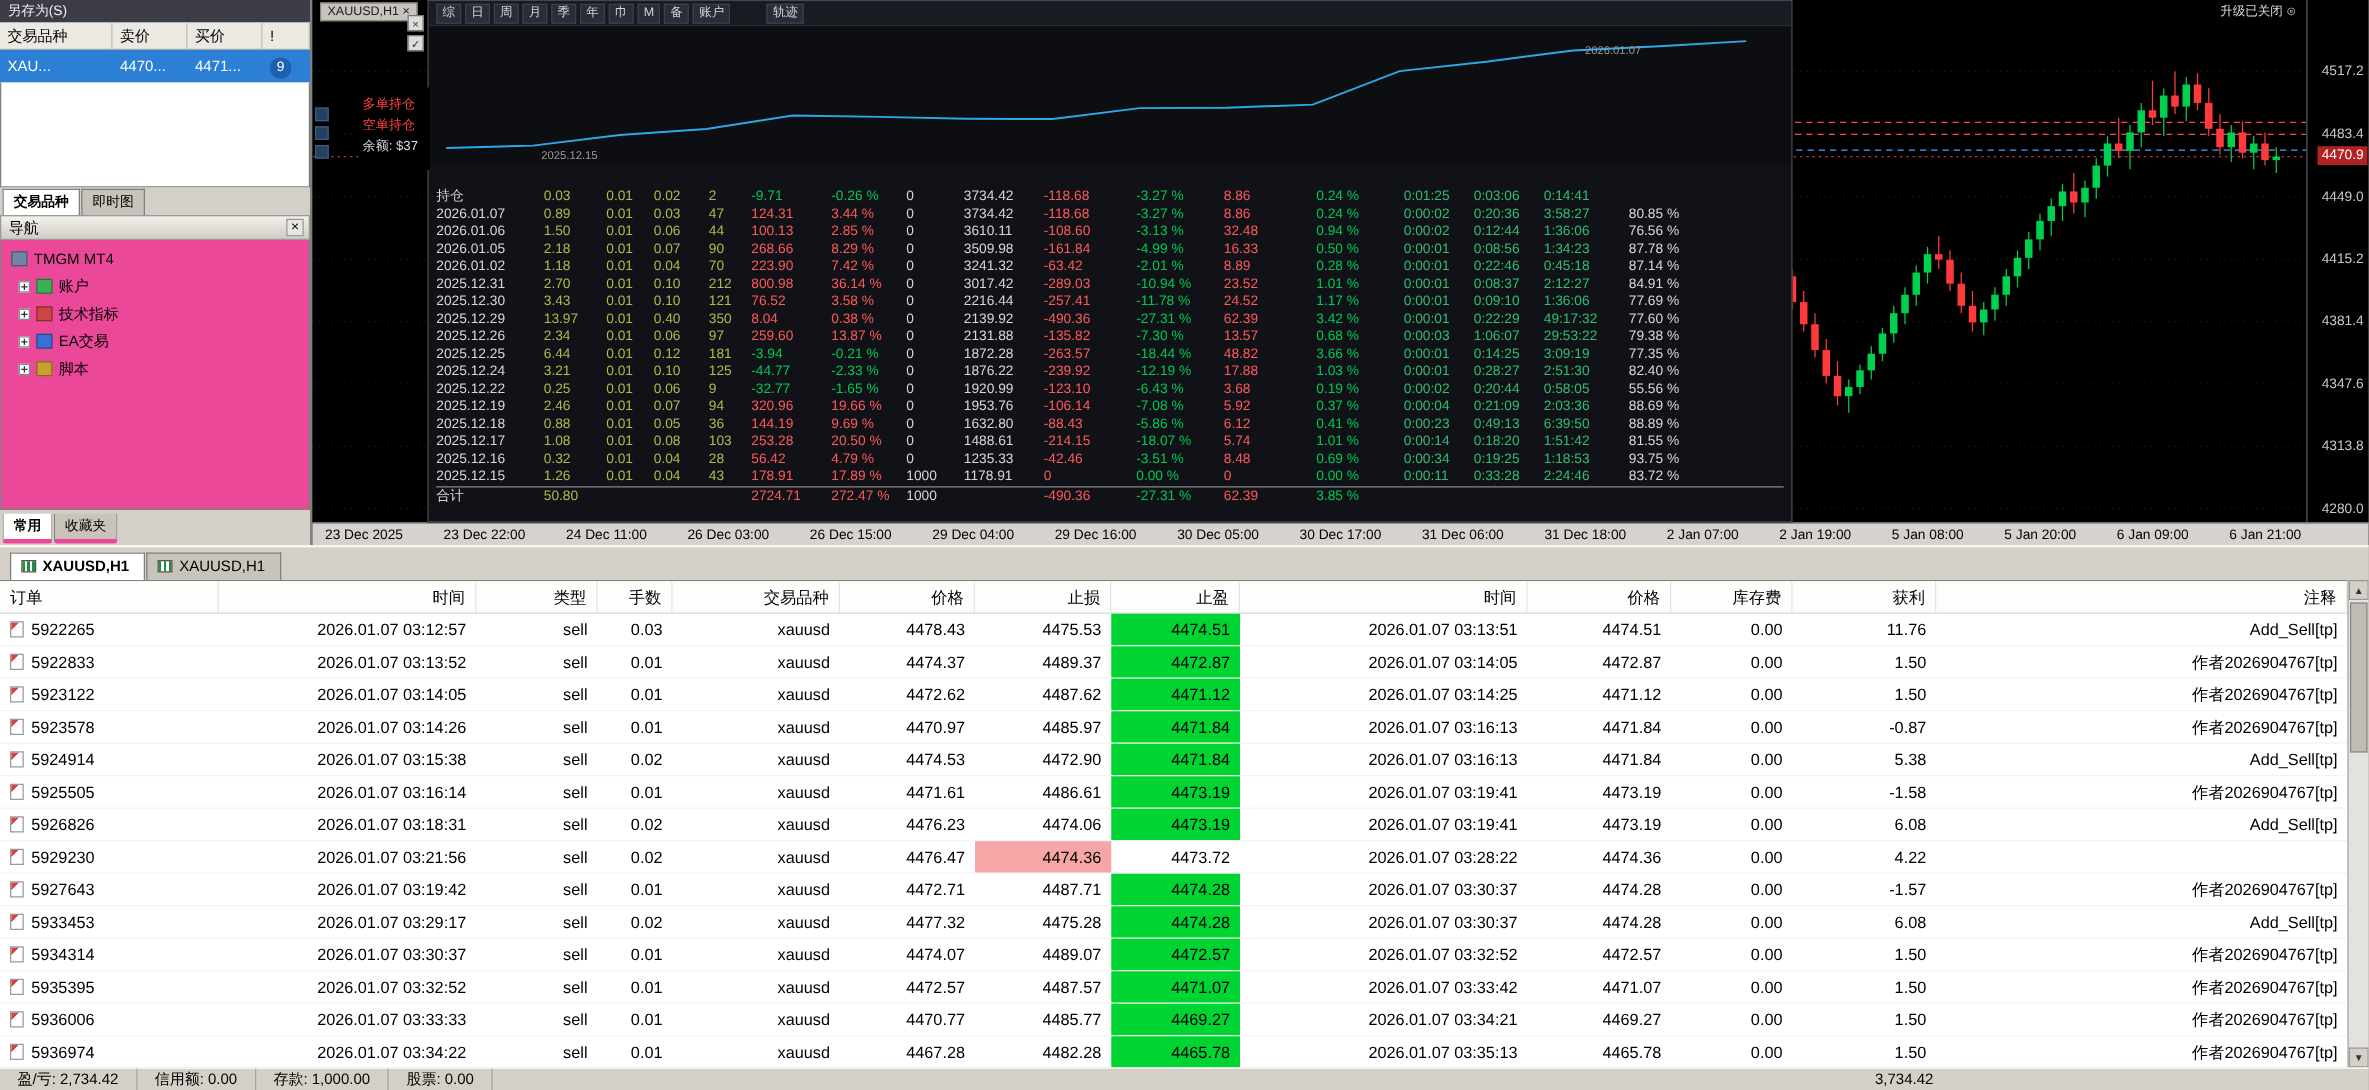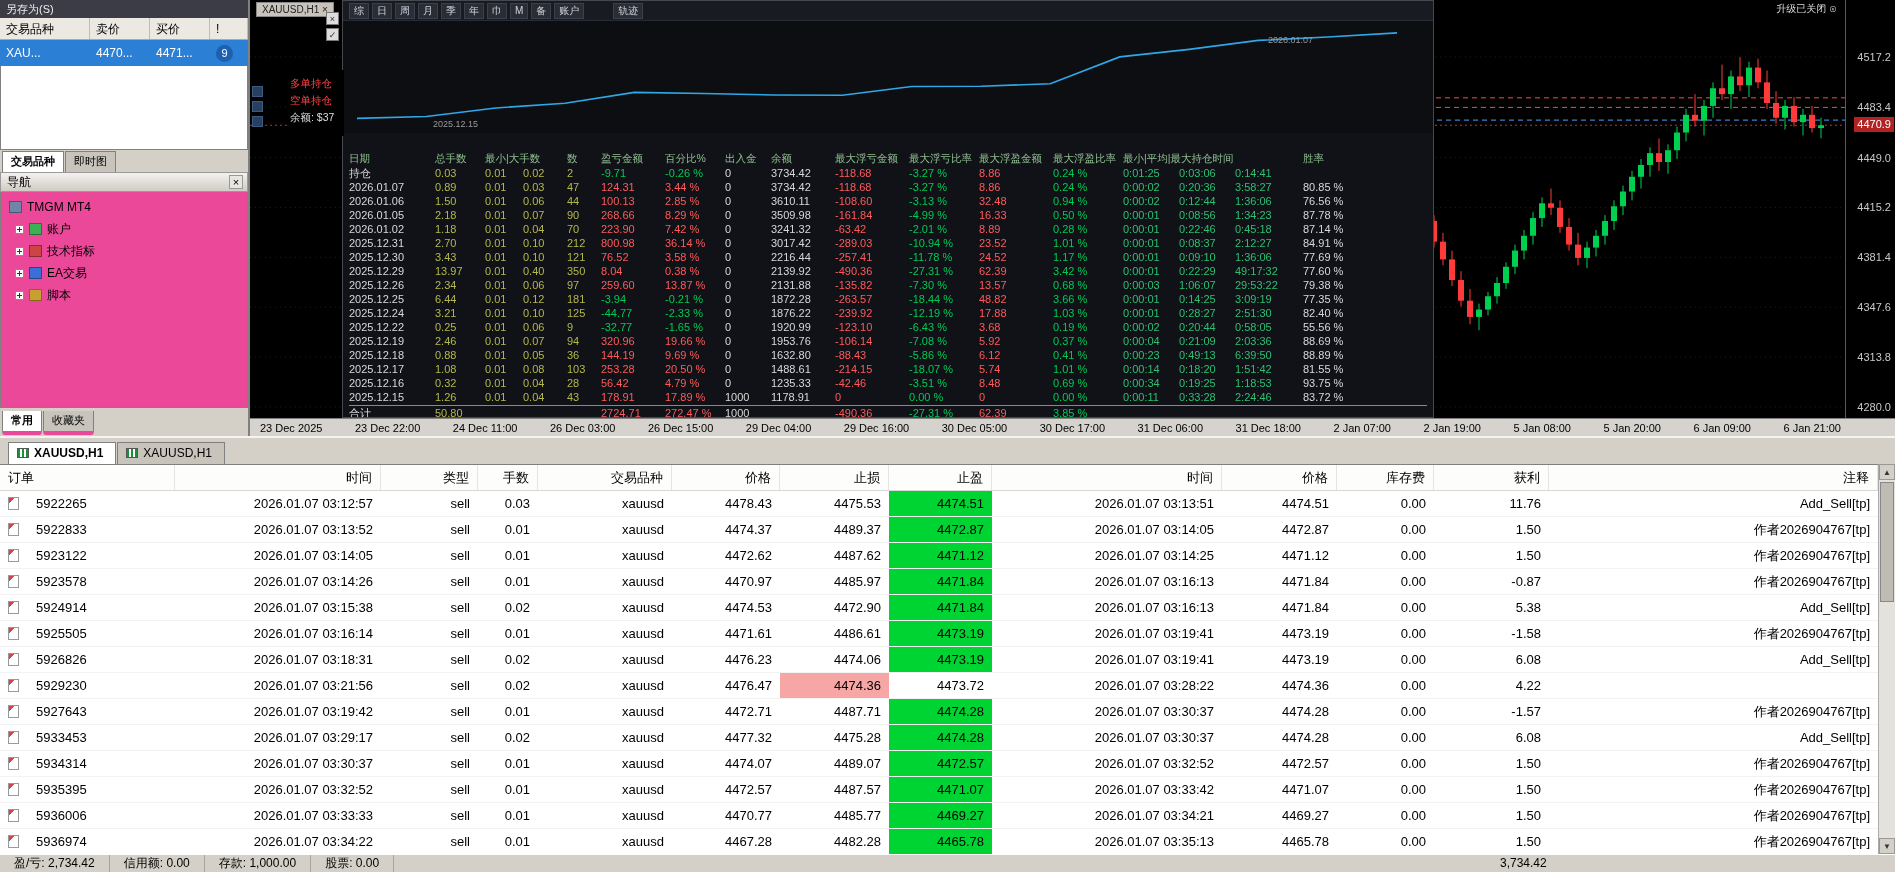--- a/index.html
+++ b/index.html
@@ -66,21 +66,21 @@
   
   .chart-tabs{position:absolute;left:0;top:436px;width:1895px;height:28px;background:#d4d0c8;border-top:2px solid #f5f4f1;display:flex;align-items:flex-end;padding-left:8px;font-size:12px;}
   .chart-tabs .tab{display:flex;align-items:center;gap:5px;padding:3px 12px 4px 8px;}
   .mini-chart-icon{display:inline-block;width:12px;height:10px;background:repeating-linear-gradient(90deg,#1d8f3a 0 2px,#fff 2px 4px);border:1px solid #555;}
   .orders-wrap{position:absolute;left:0;top:464px;width:1878px;height:390px;background:#fff;border-top:1px solid #808080;--ocols:175px 206px 97px 60px 134px 108px 109px 103px 230px 115px 97px 115px 1fr;}
   .o-head{display:grid;grid-template-columns:var(--ocols);height:26px;line-height:26px;font-size:13px;background:#fdfdfb;border-bottom:1px solid #d8d8d8;}
   .o-head>div{padding:0 8px;border-right:1px solid #e4e4e4;text-align:right;overflow:hidden;}
   .o-head>div:first-child{text-align:left;}
   .order-row{display:grid;grid-template-columns:var(--ocols);height:26px;line-height:26px;font-size:13px;border-bottom:1px solid #f3f3f3;}
   .order-row>div{padding:0 8px;text-align:right;overflow:hidden;white-space:nowrap;}
-  .order-row>div.idcell{text-align:center;display:flex;align-items:center;gap:17px;}
+  .order-row>div.idcell{text-align:center;display:flex;align-items:center;gap:6px;}
   .doc-icon{display:inline-block;width:11px;height:13px;border:1px solid #999;background:linear-gradient(135deg,#e04040 29%,#fff 30%);flex:0 0 11px;}
   .cell-tp{background:#00d432;color:#000;}
   .cell-sl{background:#f7a6a6;color:#000;}
   .scrollbar{position:absolute;right:0;top:464px;width:17px;height:390px;background:#e4e2dc;border-left:1px solid #aaa;}
   .sb-btn{height:16px;background:#d4d0c8;border:1px solid #999;font-size:8px;text-align:center;line-height:15px;color:#333;}
   .sb-thumb{position:absolute;left:1px;top:18px;width:14px;height:120px;background:#c0bcb4;border:1px solid #888;}
   .sb-down{position:absolute;bottom:0;left:0;right:0;}
   .statusbar{position:absolute;left:0;top:854px;width:1895px;height:18px;background:#d4d0c8;border-top:1px solid #fff;display:flex;align-items:center;font-size:12px;}
   .statusbar .itm{padding:0 14px;border-right:1px solid #a8a49c;height:100%;line-height:17px;white-space:nowrap;}
   .sb-balance{position:absolute;left:1500px;top:0;line-height:17px;font-size:12px;}
@@ -315,36 +315,20 @@
           <span class="chip right">轨迹</span>
         </div>
       <div class="equity-wrap">
         <svg id="equity-svg" width="1090" height="112">
             <polyline points="14.0,97.4 83.3,95.5 152.7,87.0 222.0,82.2 291.3,71.4 360.7,72.5 430.0,74.0 499.3,74.2 568.7,65.5 638.0,65.2 707.3,62.7 776.7,35.9 846.0,28.4 915.3,19.4 984.7,16.0 1054.0,11.9" fill="none" stroke="#2fa8e8" stroke-width="1.6"></polyline>
           </svg>
         <span class="eq-label" style="left:90px;bottom:4px;">2025.12.15</span>
         <span class="eq-label" style="right:120px;top:14px;">2026.01.07</span>
       </div>
       <div class="stats" id="stats">
-          <div class="srow head">
-            <div class="sc" style="grid-column: span 1;">日期</div>
-            <div class="sc" style="grid-column: span 1;">总手数</div>
-            <div class="sc" style="grid-column: span 2;">最小|大手数</div>
-            <div class="sc" style="grid-column: span 1;">数</div>
-            <div class="sc" style="grid-column: span 1;">盈亏金额</div>
-            <div class="sc" style="grid-column: span 1;">百分比%</div>
-            <div class="sc" style="grid-column: span 1;">出入金</div>
-            <div class="sc" style="grid-column: span 1;">余额</div>
-            <div class="sc" style="grid-column: span 1;">最大浮亏金额</div>
-            <div class="sc" style="grid-column: span 1;">最大浮亏比率</div>
-            <div class="sc" style="grid-column: span 1;">最大浮盈金额</div>
-            <div class="sc" style="grid-column: span 1;">最大浮盈比率</div>
-            <div class="sc" style="grid-column: span 3;">最小|平均|最大持仓时间</div>
-            <div class="sc" style="grid-column: span 1;">胜率</div>
-          </div>
           <div class="srow">
             <div class="sc c-white">持仓</div>
             <div class="sc c-olive">0.03</div>
             <div class="sc c-olive">0.01</div>
             <div class="sc c-olive">0.02</div>
             <div class="sc c-olive">2</div>
             <div class="sc c-green">-9.71</div>
             <div class="sc c-green">-0.26 %</div>
             <div class="sc c-white">0</div>
             <div class="sc c-white">3734.42</div>

